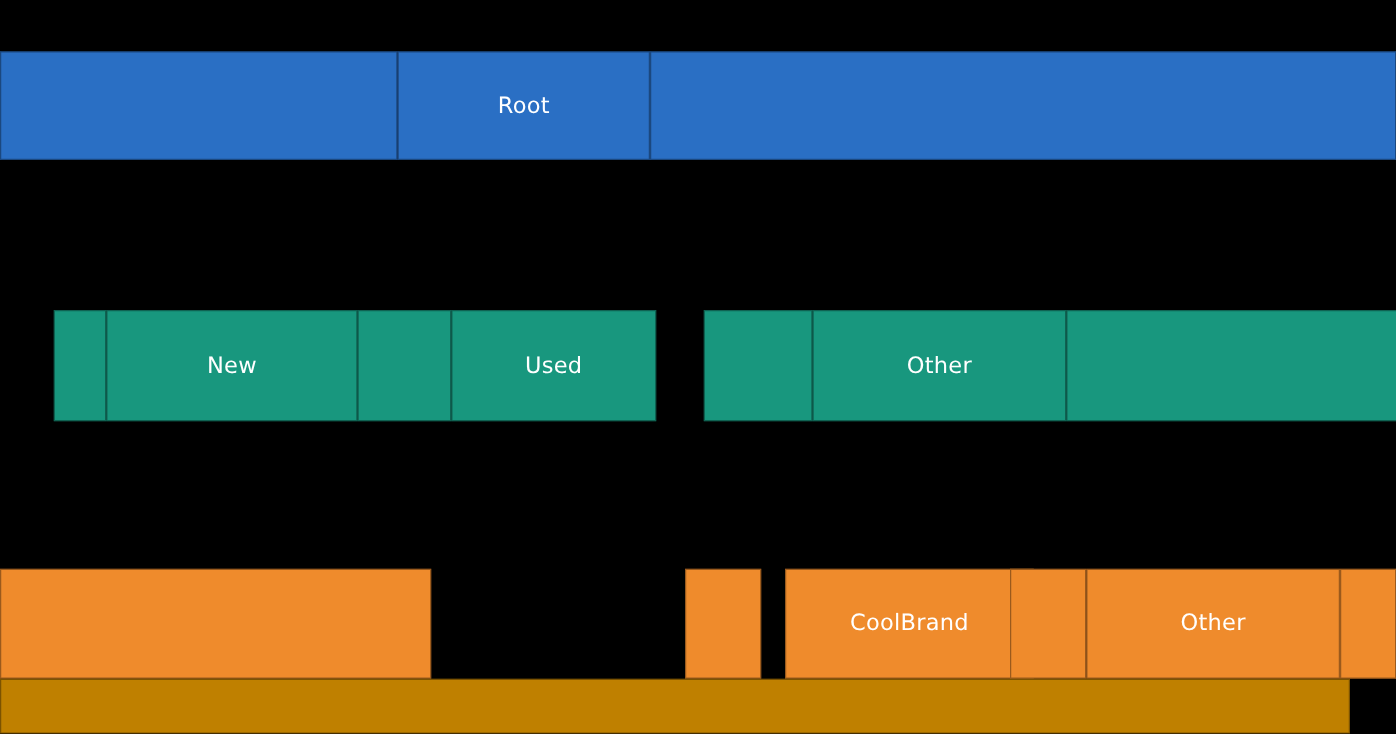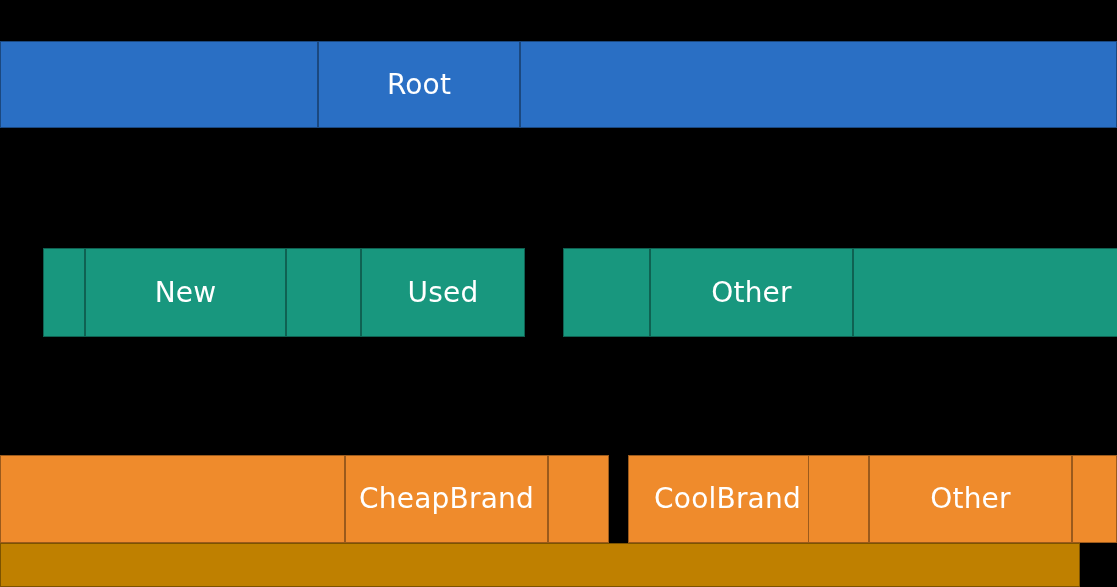--- a/index.html
+++ b/index.html
@@ -28,21 +28,21 @@
     box-sizing: border-box;
     display: flex;
     align-items: center;
     justify-content: center;
     overflow: hidden;
     border: 1px solid rgba(0,0,0,0.35);
     cursor: pointer;
   }
   .node .node-label {
     color: #ffffff;
-    font-size: 28px;
+    font-size: 18px;
     line-height: 1;
     white-space: nowrap;
     letter-spacing: 0.2px;
     text-align: center;
     pointer-events: none;
   }
   
 </style>
 </head>
 <body>
@@ -65,23 +65,20 @@
         <span class="node-label">Used</span>
       </div>
       <div class="node blank" style="left: 520px; width: 87px; top: 0px; height: 89px; background: rgb(24, 151, 126);"></div>
       <div class="node" style="left: 607px; width: 203px; top: 0px; height: 89px; background: rgb(24, 151, 126);">
         <span class="node-label">Other</span>
       </div>
       <div class="node blank" style="left: 810px; width: 307px; top: 0px; height: 89px; background: rgb(24, 151, 126);"></div>
     </div>
     <div class="level" style="top: 455px; height: 88px;">
       <div class="node blank" style="left: 0px; width: 345px; top: 0px; height: 88px; background: rgb(239, 139, 44);"></div>
-      <div class="node" style="left: 345px; width: 203px; top: 0px; height: 88px; background: rgb(239, 139, 44);">
-        <span class="node-label">CheapBrand</span>
-      </div>
       <div class="node blank" style="left: 548px; width: 61px; top: 0px; height: 88px; background: rgb(239, 139, 44);"></div>
       <div class="node" style="left: 609px; width: 199px; top: 0px; height: 88px; background: rgb(239, 139, 44); margin-left: 19px;">
         <span class="node-label">CoolBrand</span>
       </div>
       <div class="node blank" style="left: 808px; width: 61px; top: 0px; height: 88px; background: rgb(239, 139, 44);"></div>
       <div class="node" style="left: 869px; width: 203px; top: 0px; height: 88px; background: rgb(239, 139, 44);">
         <span class="node-label">Other</span>
       </div>
       <div class="node blank" style="left: 1072px; width: 45px; top: 0px; height: 88px; background: rgb(239, 139, 44);"></div>
     </div>

